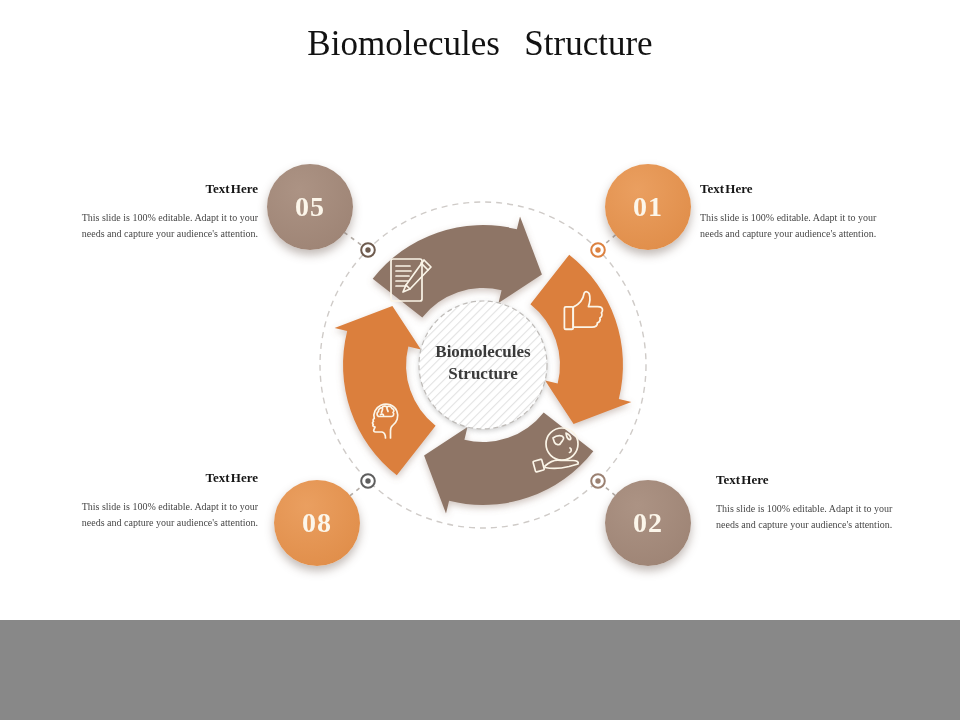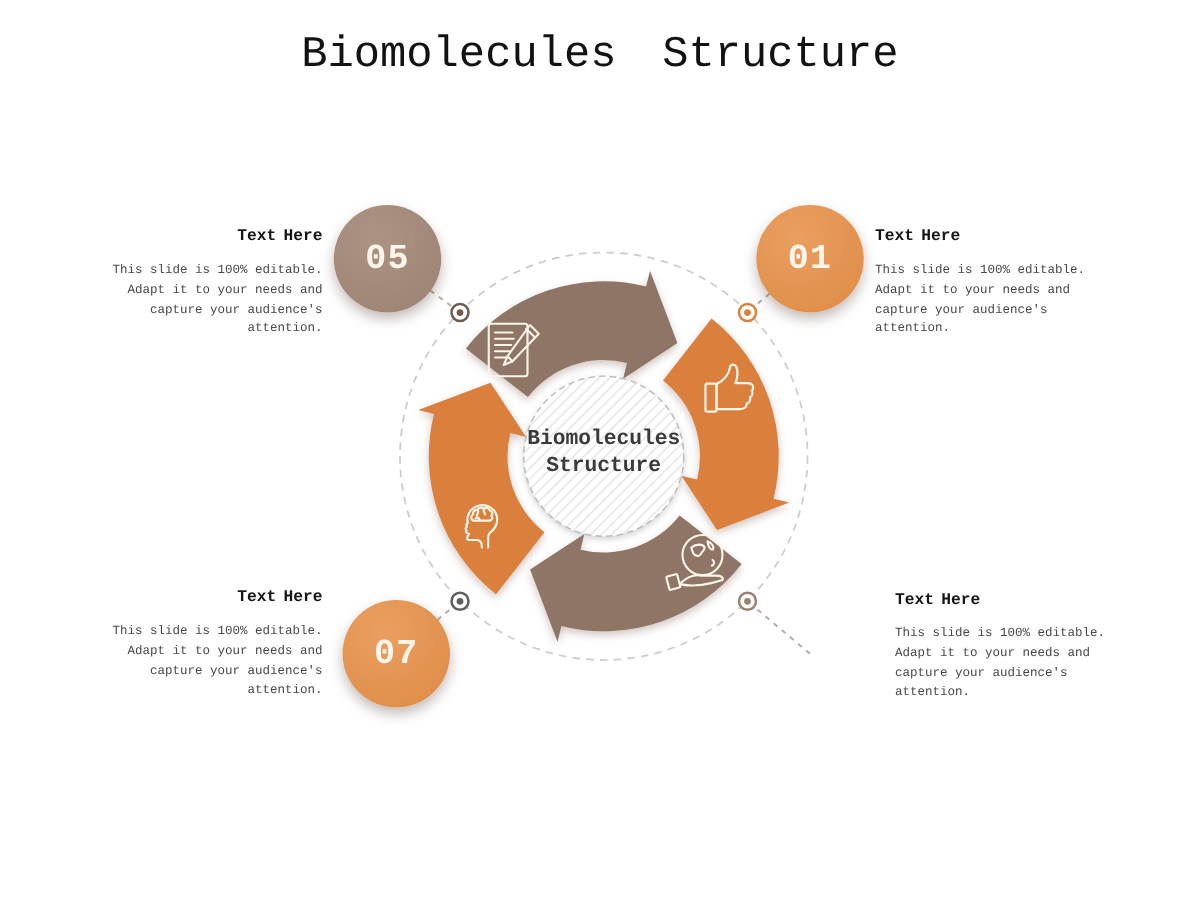--- a/index.html
+++ b/index.html
@@ -1,18 +1,18 @@
 <!DOCTYPE html>
 <html style="--title-text: #121212; --heading-text: #161616; --body-text: #474747; --center-text: #3A3A3A; --number-text: #FCF6EA; --icon-stroke: #FBF5E8; --orange-arrow: #DB7F3C; --orange-circle: #DE8A45; --orange-circle-light: #EA9F60; --brown-arrow: #8E7566; --brown-circle: #9B8172; --brown-circle-light: #AC9384; --guide-gray: #CFCBC8; --connector-gray: #B5AEA8; --hatch-line: #E2E2E2; --hatch-border: #BFBCB9; --target-04: #6E5B4E; --target-01: #DC8140; --target-03: #5E5E5E; --target-02: #9B8172;"><head>
 <meta charset="utf-8">
 <style>
   html,body{margin:0;padding:0;background:#888;}
   .slide{
-    position:relative;width:960px;height:720px;background:#fff;overflow:hidden;
-    font-family:Liberation Mono, monospace;margin:0 auto;
+    position:relative;width:960px;height:620px;background:#fff;overflow:hidden;
+    font-family:Liberation Serif, serif;margin:0 auto;
   }
   .title{
     position:absolute;top:24px;left:0;right:0;text-align:center;
     font-size:35px;font-weight:400;color:var(--title-text);word-spacing:.45em;
     letter-spacing:0;
   }
   .diagram-svg{position:absolute;left:0;top:0;}
   .badge{
     position:absolute;width:86px;height:86px;border-radius:50%;
     display:flex;align-items:center;justify-content:center;
@@ -127,21 +127,22 @@
         <circle cx="598" cy="481" r="6.8" fill="#fff" stroke="var(--target-02)" stroke-width="2"></circle>
         <circle cx="598" cy="481" r="2.7" fill="var(--target-02)"></circle>
       </g>
     </g>
   </svg>
 
   <div class="center-label">Biomolecules Structure</div>
 
   <div class="badge brown badge-04">05</div>
   <div class="badge orange badge-01">01</div>
-  <div class="badge orange badge-03">07</div>
+  <div class="badge orange badge-03">08</div>
+  <div class="badge brown badge-02">02</div>
 
   <div class="block align-right block-04">
     <h2>Text Here</h2>
     <p>This slide is 100% editable. Adapt it to your needs and capture your audience's attention.</p>
   </div>
   <div class="block block-01">
     <h2>Text Here</h2>
     <p>This slide is 100% editable. Adapt it to your needs and capture your audience's attention.</p>
   </div>
   <div class="block align-right block-03">

